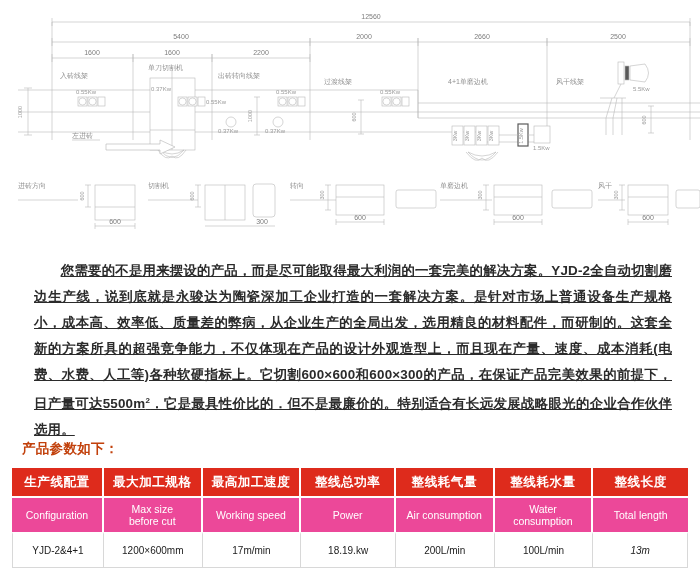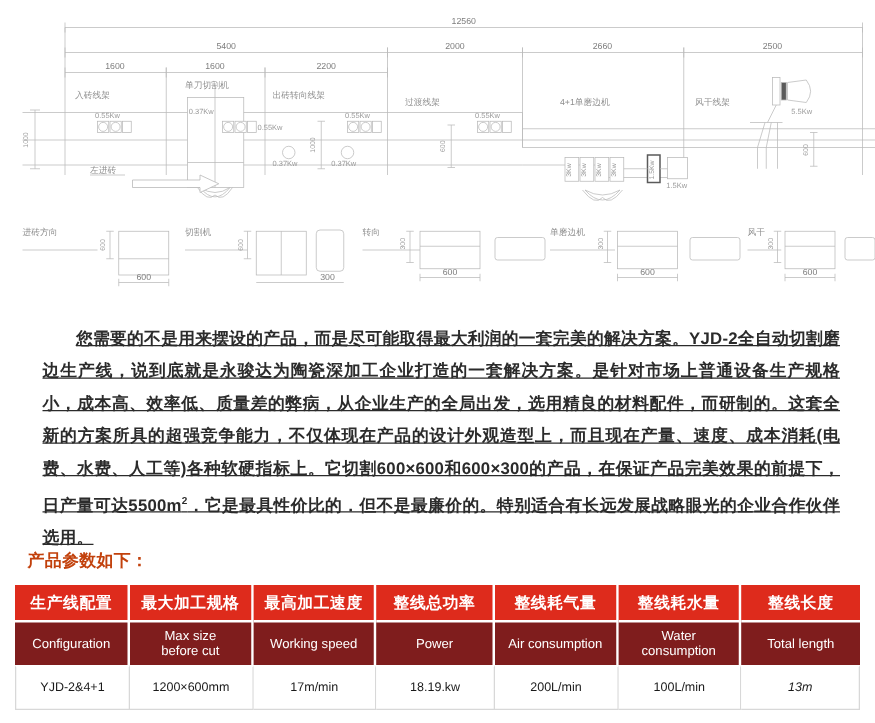--- a/index.html
+++ b/index.html
@@ -57,21 +57,21 @@
     background:#de2b1c;
     color:#ffffff;
     font-size:12.6px;
     font-weight:bold;
     height:28px;
     border-right:2px solid #ffffff;
     letter-spacing:0.5px;
     margin-left:40px;
   }
   .spec-table tr.row-en td{
-    background:#7f1d1d;
+    background:#ec4899;
     color:#ffffff;
     font-size:10.5px;
     height:34px;
     border-right:2px solid #ffffff;
     border-top:2px solid #ffffff;
     line-height:12px;
   }
   .spec-table tr.row-val td{
     background:#ffffff;
     color:#1a1a1a;

